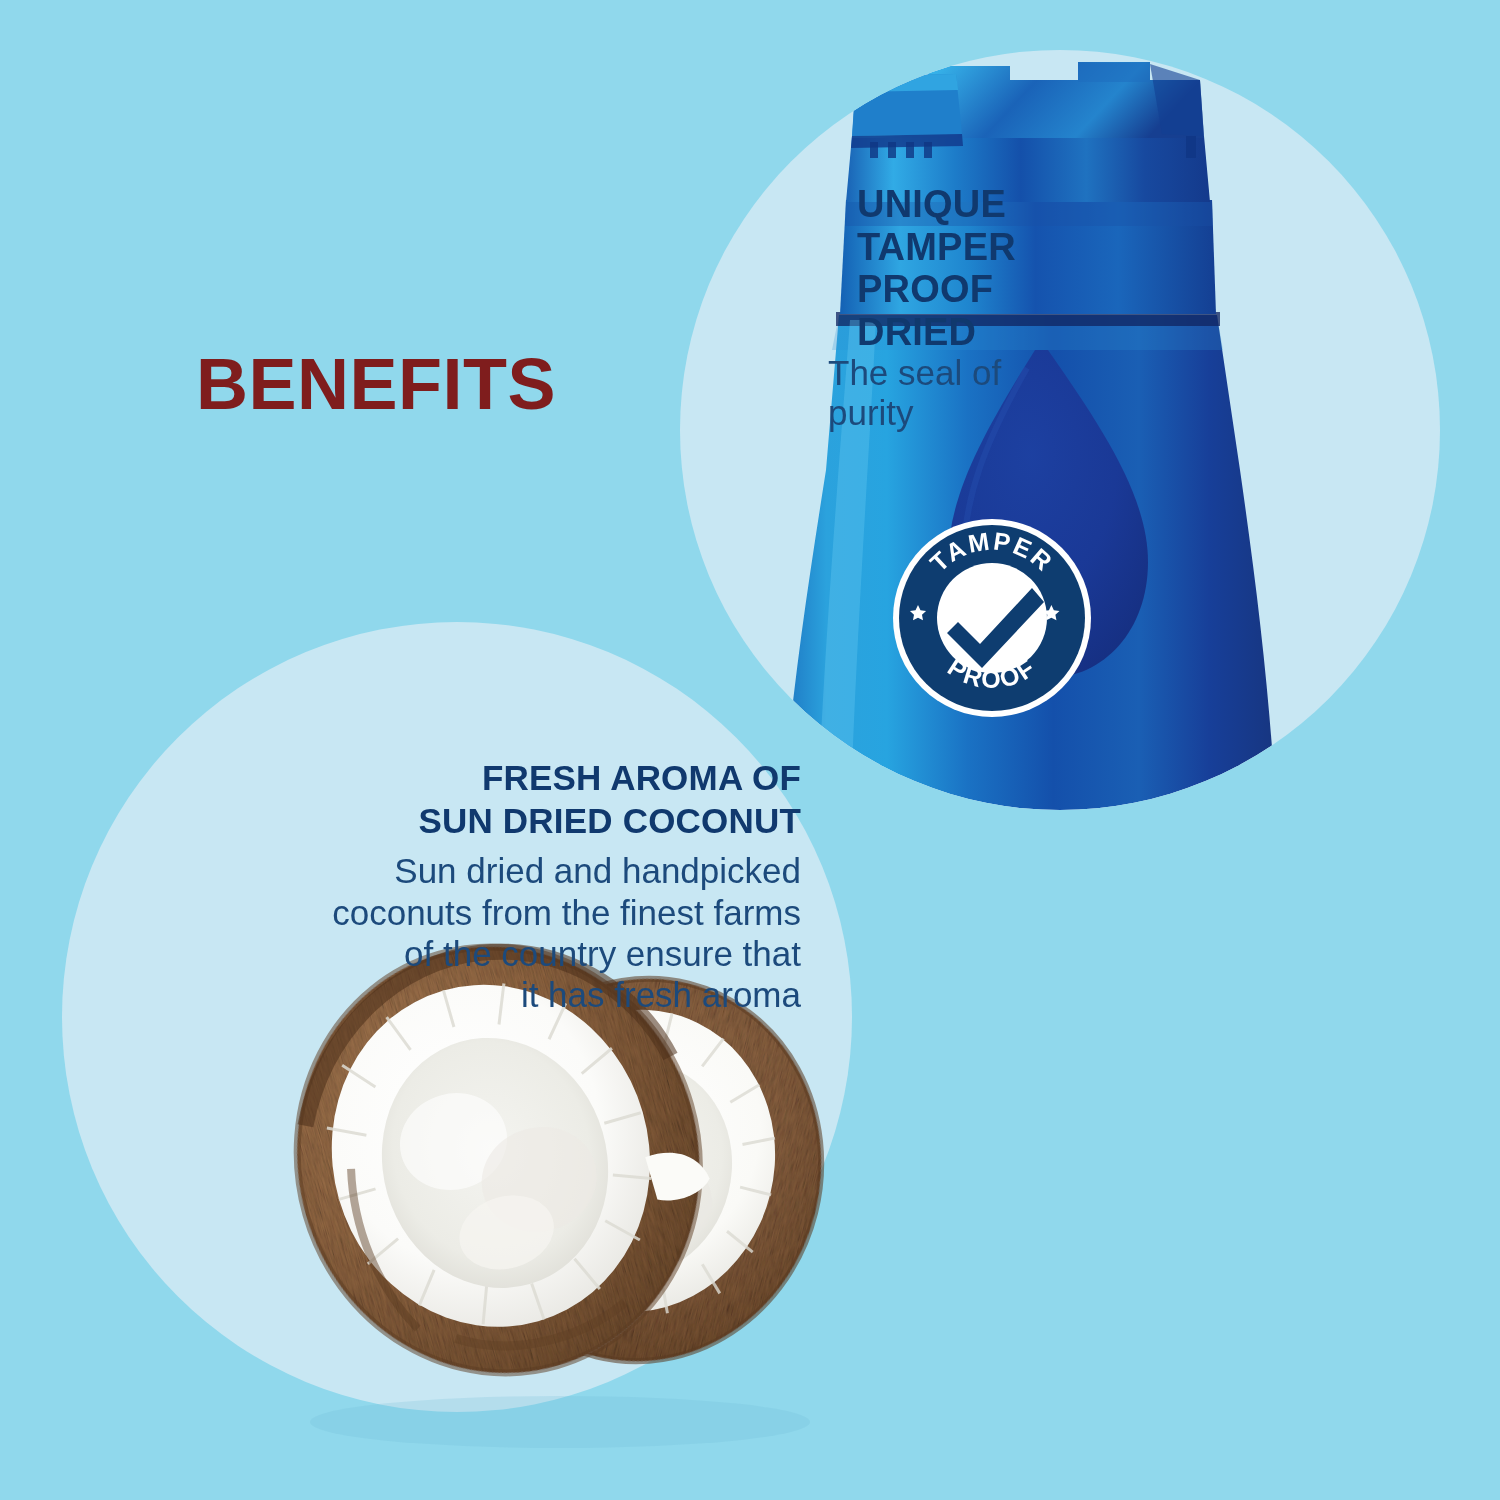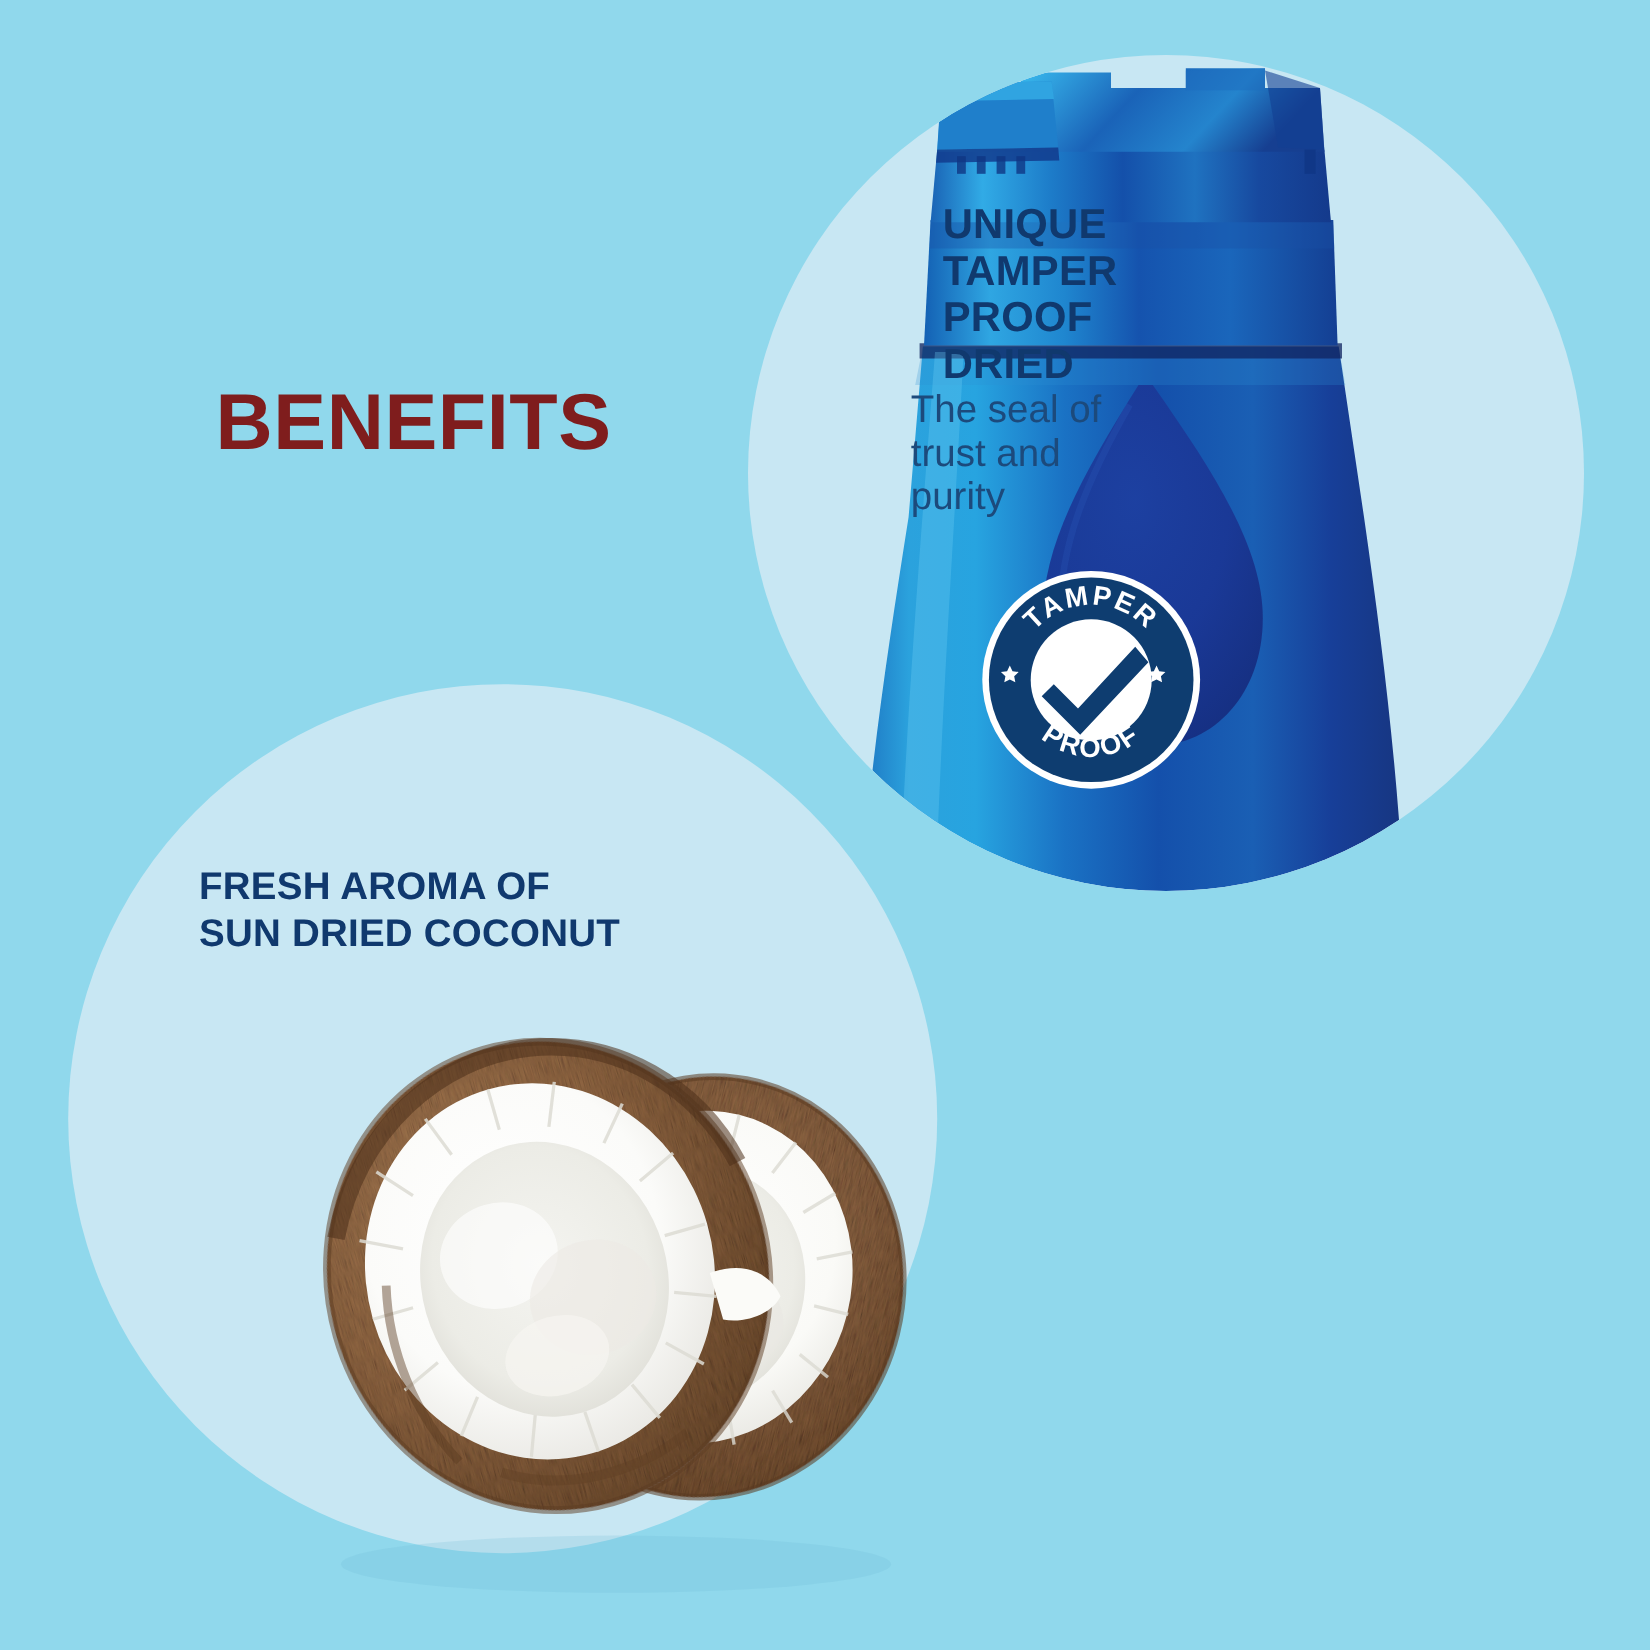--- a/index.html
+++ b/index.html
@@ -79,22 +79,23 @@
   #feature-tamper .feature-body {
     font-size: 35px;
     line-height: 1.13;
     margin-top: 0;
   }
 
   
   #feature-coconut {
     position: absolute;
     left: 181px;
-    top: 785px;
+    top: 757px;
     width: 620px;
+    text-align: right;
   }
   #feature-coconut .feature-heading {
     font-size: 35px;
     line-height: 1.22;
     white-space: nowrap;
   }
   #feature-coconut .feature-body {
     font-size: 35px;
     line-height: 1.18;
     margin-top: 8px;
@@ -376,21 +377,20 @@
 
   <div id="feature-tamper">
     <div class="feature-heading">
       <div>UNIQUE</div>
       <div>TAMPER</div>
       <div>PROOF</div>
       <div>DRIED</div>
     </div>
     <div class="feature-body">
       <div>The seal of</div>
-      <div>trust and</div>
       <div>purity</div>
     </div>
   </div>
 
   <div id="tamper-badge">
     <svg width="200" height="200" viewBox="0 0 200 200" xmlns="http://www.w3.org/2000/svg">
       <defs>
         <path id="arcTop" d="M 32 100 A 68 68 0 0 1 168 100"></path>
         <path id="arcBottom" d="M 30 100 A 70 70 0 0 0 170 100"></path>
       </defs>
@@ -419,15 +419,21 @@
                  L 166.7 116.1 L 167.8 110.3 L 163.5 106.2 L 169.4 105.4 Z" transform="translate(-4,-8) scale(0.95) translate(0,0)"></path>
       </g>
     </svg>
   </div>
 
   <div id="feature-coconut">
     <div class="feature-heading">
       <div>FRESH AROMA OF</div>
       <div>SUN DRIED COCONUT</div>
     </div>
+    <div class="feature-body">
+      <div>Sun dried and handpicked</div>
+      <div>coconuts from the finest farms</div>
+      <div>of the country ensure that</div>
+      <div>it has fresh aroma</div>
+    </div>
   </div>
 
 </div>
 
 </body></html>

